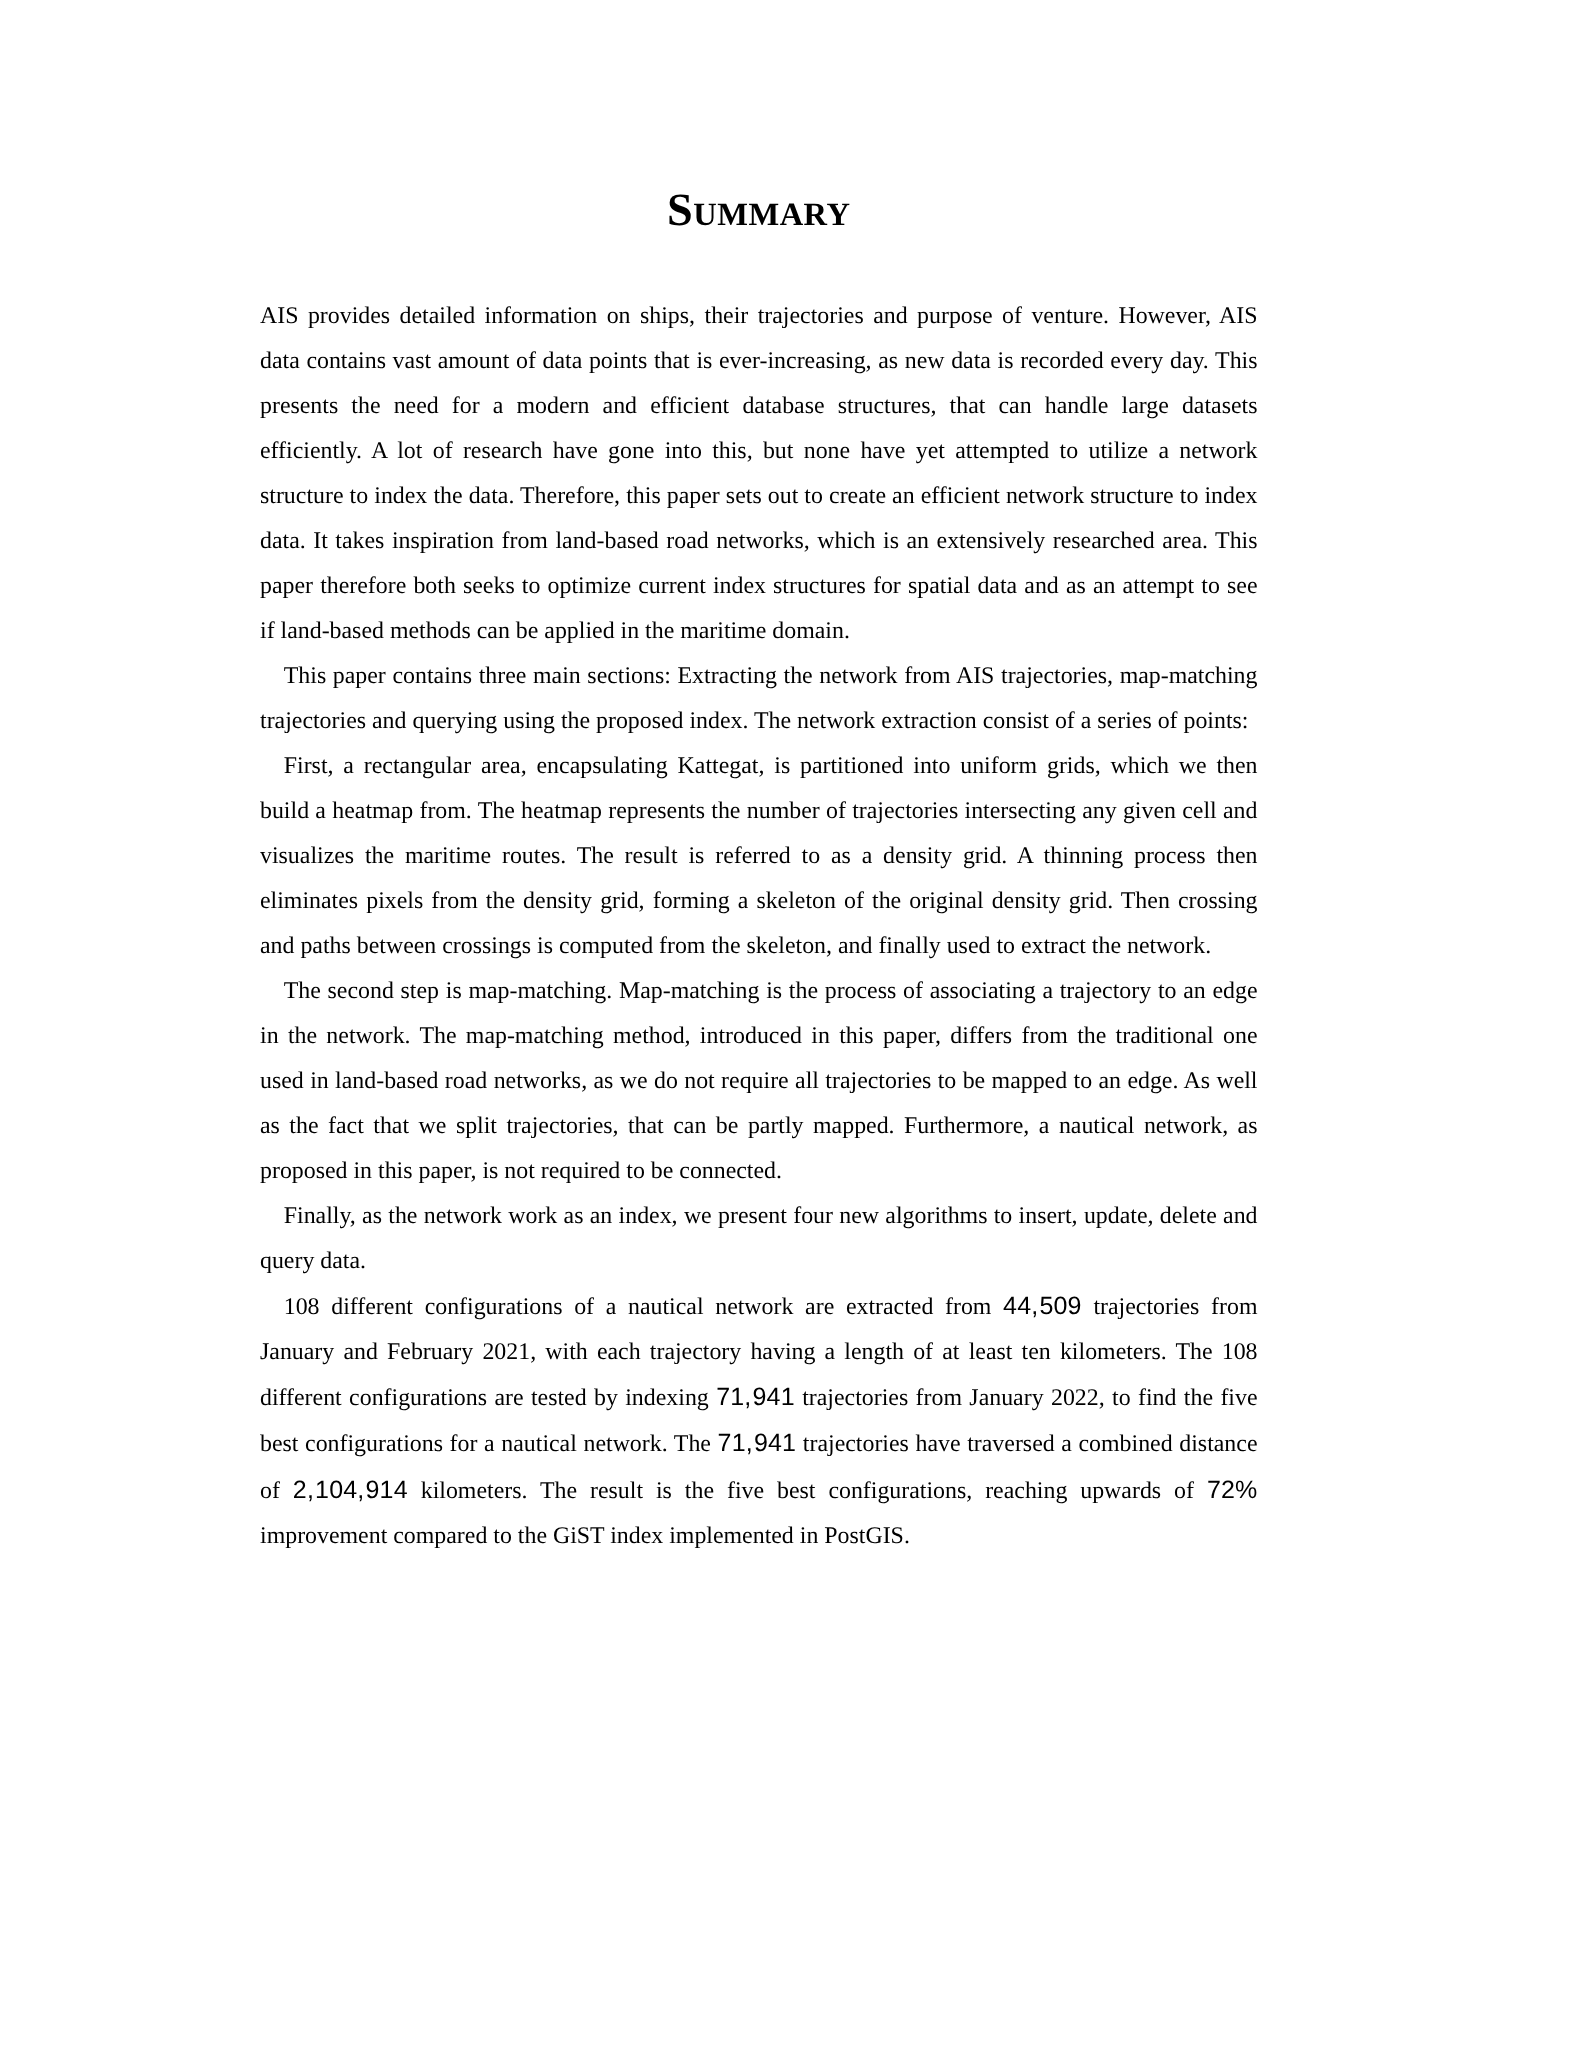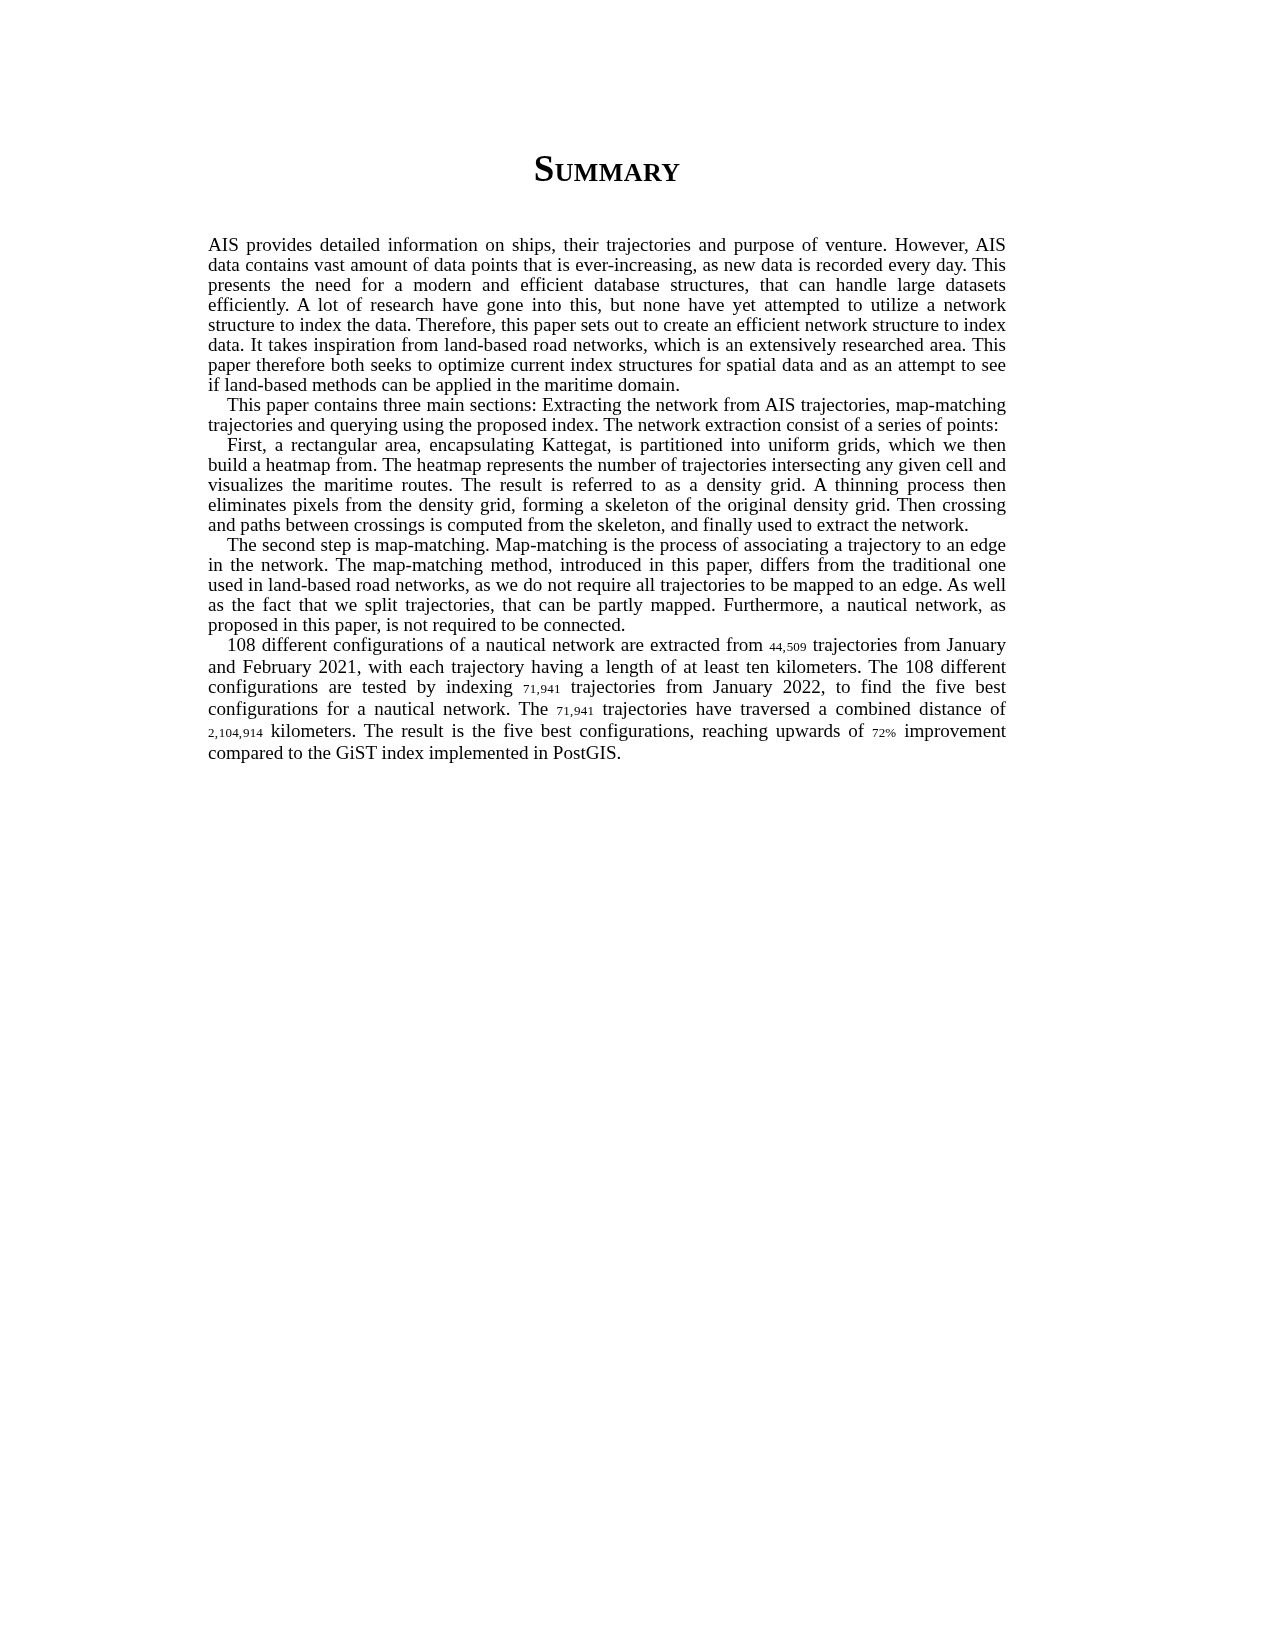--- a/index.html
+++ b/index.html
@@ -31,33 +31,33 @@
     font-weight: 700;
     text-align: center;
     letter-spacing: 0.4px;
     margin: 0 0 46px 0;
     font-variant: small-caps;
     line-height: 1.05;
   }
   p.para {
     margin: 0;
     font-size: 19.1px;
-    line-height: 20px;
+    line-height: 36px;
     text-align: justify;
     text-justify: inter-word;
     text-indent: 0;
     hyphens: none;
   }
   p.para.indent {
     text-indent: 19px;
   }
   
   .mn {
-    font-family: Liberation Serif, serif;
-    font-size: 13px;
+    font-family: Liberation Sans, sans-serif;
+    font-size: 20px;
     letter-spacing: 0.15px;
   }
   .mn .c {
     margin-right: 0.8px;
   }
 </style>
 </head>
 <body>
 
 <div class="page">
@@ -66,17 +66,18 @@
     <h1 class="doc-title">Summary</h1>
 
     <p class="para">AIS provides detailed information on ships, their trajectories and purpose of venture. However, AIS data contains vast amount of data points that is ever-increasing, as new data is recorded every day. This presents the need for a modern and efficient database structures, that can handle large datasets efficiently. A lot of research have gone into this, but none have yet attempted to utilize a network structure to index the data. Therefore, this paper sets out to create an efficient network structure to index data. It takes inspiration from land-based road networks, which is an extensively researched area. This paper therefore both seeks to optimize current index structures for spatial data and as an attempt to see if land-based methods can be applied in the maritime domain.</p>
 
     <p class="para indent">This paper contains three main sections: Extracting the network from AIS trajectories, map-matching trajectories and querying using the proposed index. The network extraction consist of a series of points:</p>
 
     <p class="para indent">First, a rectangular area, encapsulating Kattegat, is partitioned into uniform grids, which we then build a heatmap from. The heatmap represents the number of trajectories intersecting any given cell and visualizes the maritime routes. The result is referred to as a density grid. A thinning process then eliminates pixels from the density grid, forming a skeleton of the original density grid. Then crossing and paths between crossings is computed from the skeleton, and finally used to extract the network.</p>
 
     <p class="para indent">The second step is map-matching. Map-matching is the process of associating a trajectory to an edge in the network. The map-matching method, introduced in this paper, differs from the traditional one used in land-based road networks, as we do not require all trajectories to be mapped to an edge. As well as the fact that we split trajectories, that can be partly mapped. Furthermore, a nautical network, as proposed in this paper, is not required to be connected.</p>
 
+    <p class="para indent">Finally, as the network work as an index, we present four new algorithms to insert, update, delete and query data.</p>
 
     <p class="para indent" id="results-paragraph">108 different configurations of a nautical network are extracted from <span class="mn">44<span class="c">,</span>509</span> trajectories from January and February 2021, with each trajectory having a length of at least ten kilometers. The 108 different configurations are tested by indexing <span class="mn">71<span class="c">,</span>941</span> trajectories from January 2022, to find the five best configurations for a nautical network. The <span class="mn">71<span class="c">,</span>941</span> trajectories have traversed a combined distance of <span class="mn">2<span class="c">,</span>104<span class="c">,</span>914</span> kilometers. The result is the five best configurations, reaching upwards of <span class="mn">72%</span> improvement compared to the GiST index implemented in PostGIS.</p>
 
   </div>
 </div>
 
 </body></html>

